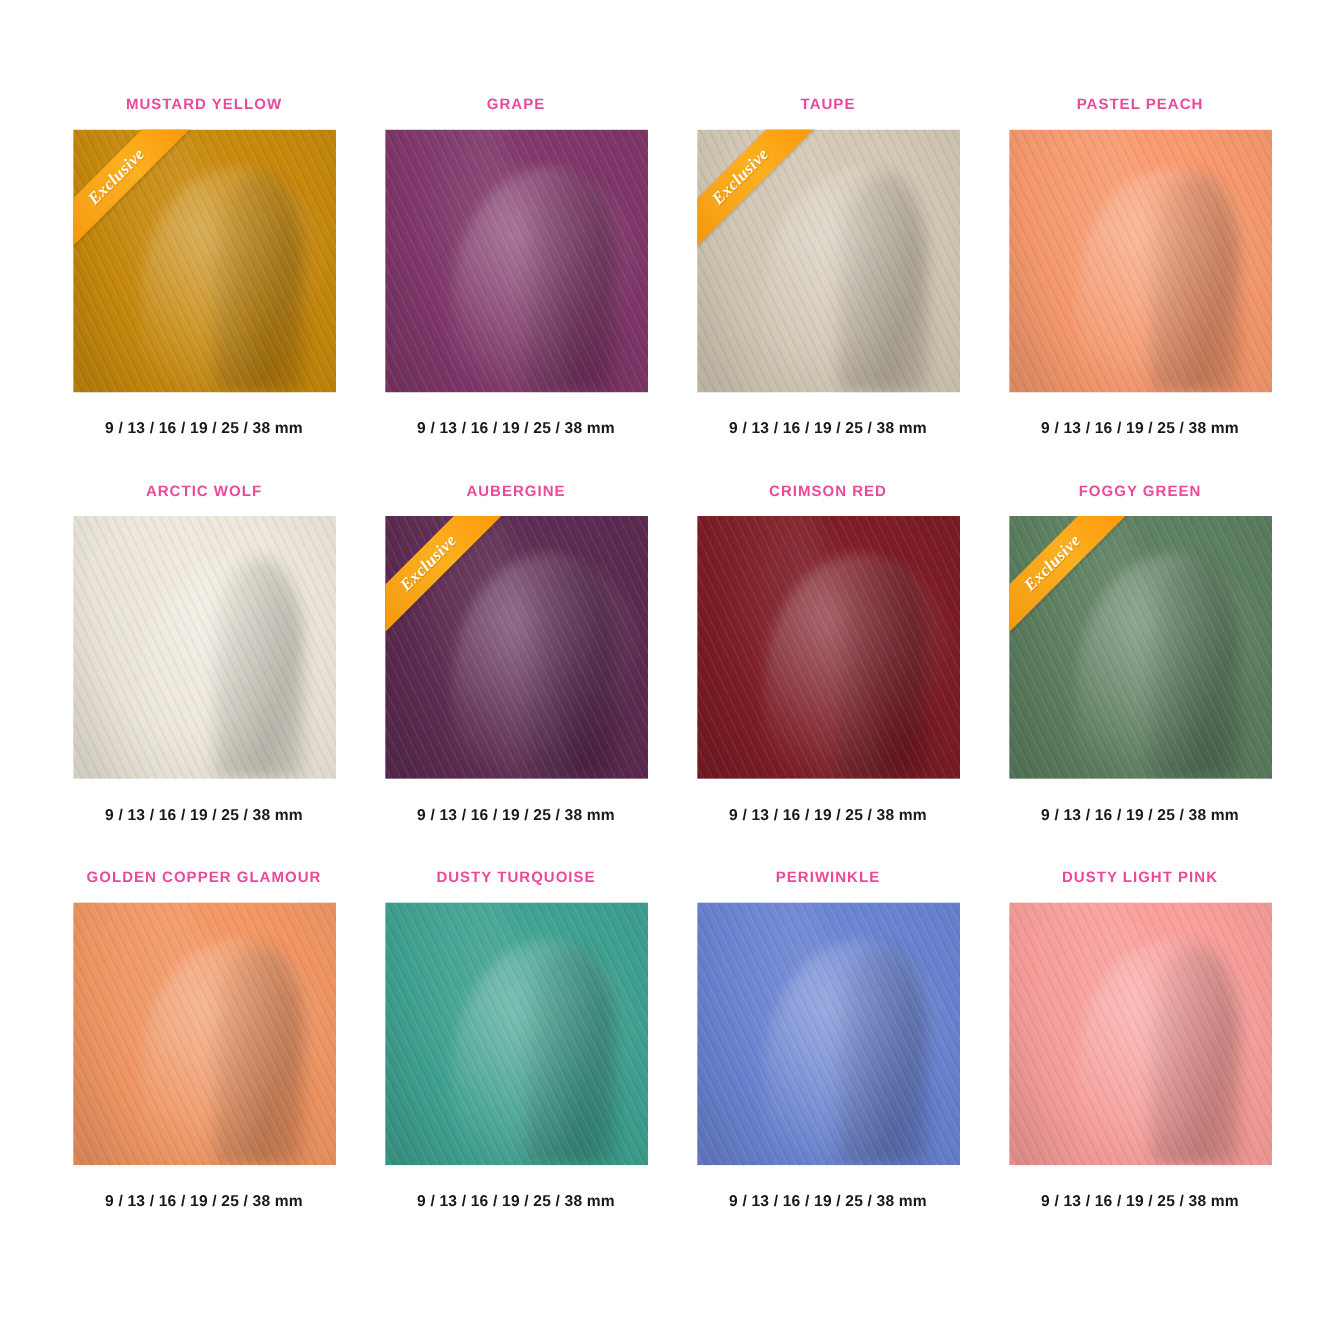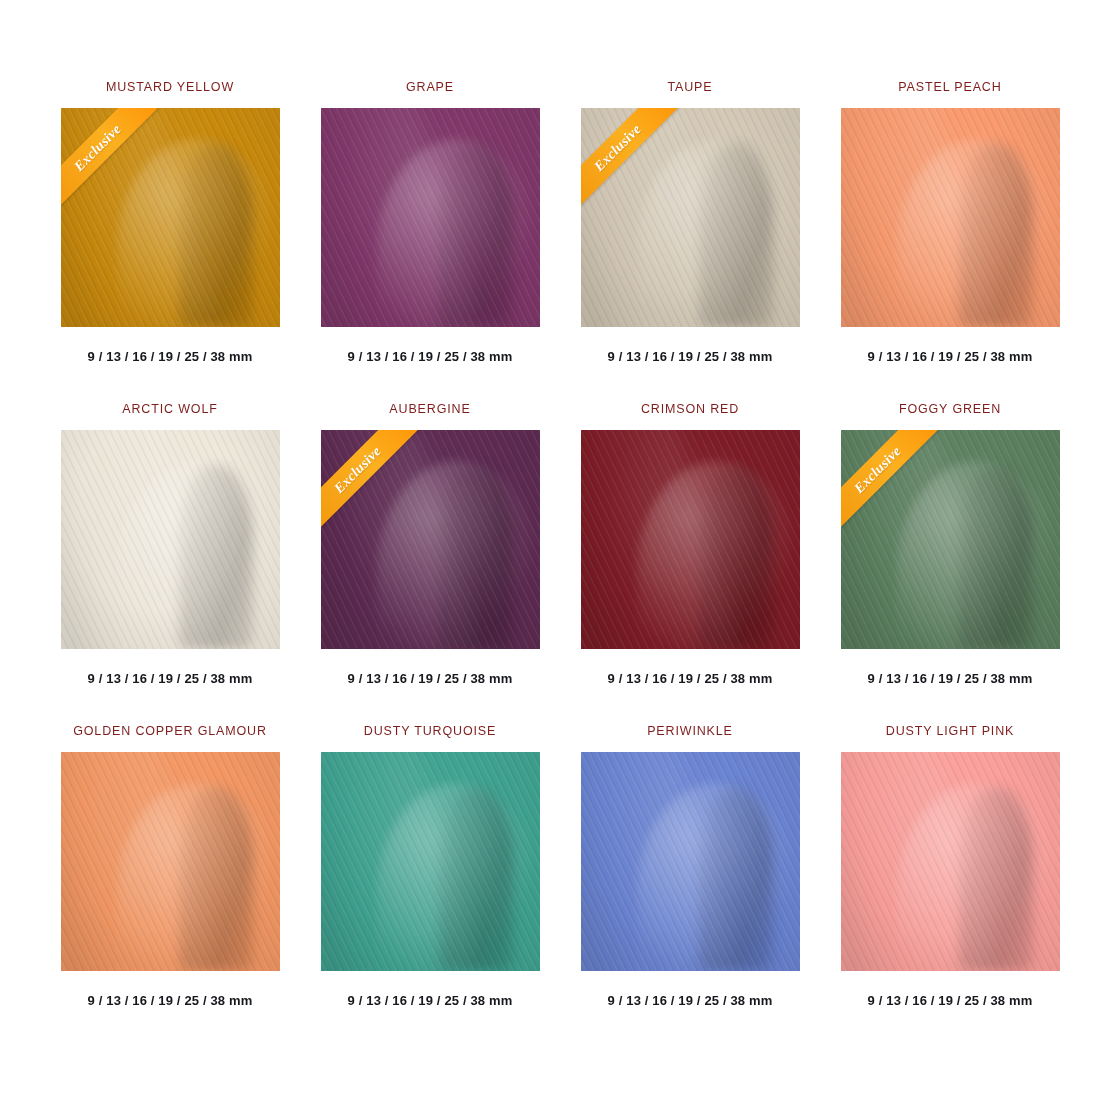--- a/index.html
+++ b/index.html
@@ -24,23 +24,23 @@
   }
 
   .card {
     display: flex;
     flex-direction: column;
     align-items: center;
   }
 
   .card-title {
     font-size: 12.5px;
-    font-weight: normal;
+    font-weight: bold;
     letter-spacing: 0.85px;
-    color: #7f1d1d;
+    color: #ec4899;
     text-transform: uppercase;
     text-align: center;
     line-height: 1.2;
     margin-bottom: 13px;
     white-space: nowrap;
   }
 
   .swatch-wrap {
     position: relative;
     width: 219px;

